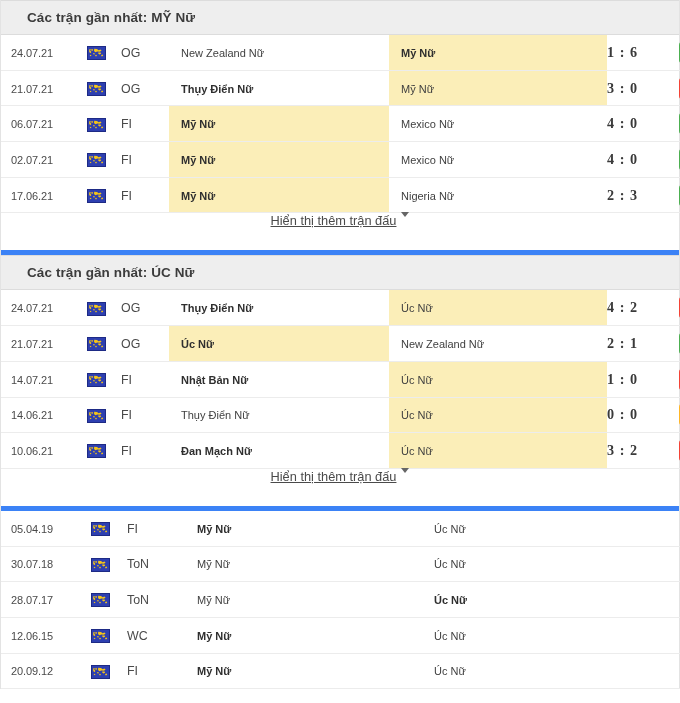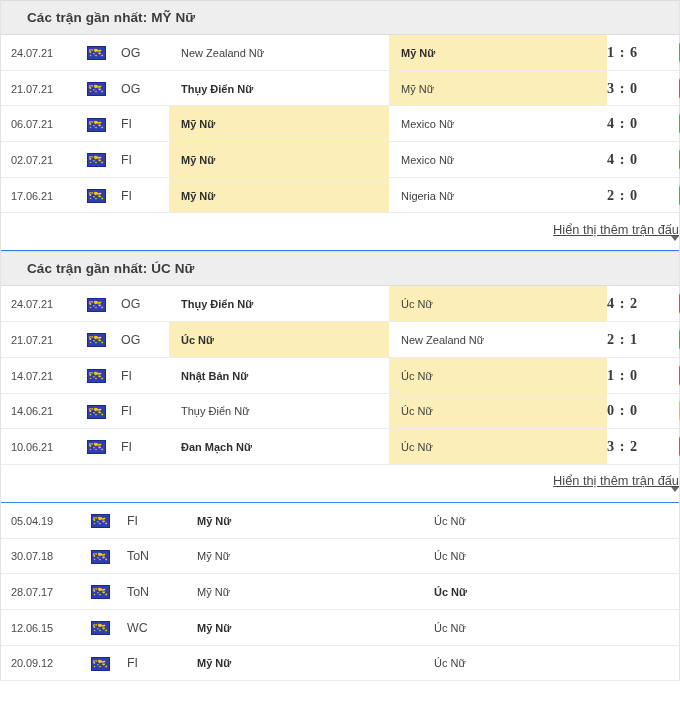--- a/index.html
+++ b/index.html
@@ -129,25 +129,24 @@
     font-family: "Liberation Sans", sans-serif;
   }
   .badge-T { background: #4caf50; }
   .badge-B { background: #f44336; }
   .badge-H { background: #ffb626; }
 
   
   .show-more {
     height: 37px;
     display: flex;
-    align-items: flex-end;
+    align-items: flex-start;
     justify-content: center;
-    border-bottom: 1px solid #3b82f6;
+    border-bottom: 5px solid #3b82f6;
     background: #ffffff;
-    flex-direction: column;
   }
   .show-more-link {
     font-size: 12.8px;
     color: #4a4a4a;
     text-decoration: underline;
     cursor: pointer;
     white-space: nowrap;
   }
   .caret {
     display: inline-block;
@@ -256,21 +255,21 @@
                   <path d="M6.2 1.8 L9.0 2.0 L10.6 3.2 L12.4 2.6 L13.6 3.6 L12.0 4.8 L9.4 4.4 L7.4 5.2 L6.0 4.0 Z" fill="#f5c518"></path>
                   <path d="M10.2 5.6 L12.6 5.4 L13.2 6.6 L11.6 7.4 L10.4 6.8 Z" fill="#f5c518"></path>
                   <path d="M5.0 6.2 L6.4 6.0 L6.8 7.2 L5.6 7.6 Z" fill="#f5c518"></path>
                   <path d="M13.0 8.0 L14.6 7.6 L15.2 8.8 L13.8 9.4 Z" fill="#f5c518"></path>
                   <path d="M2.0 7.8 L3.4 8.2 L3.0 9.2 L1.8 8.8 Z" fill="#f5c518"></path>
                   <circle cx="8.0" cy="8.6" r="0.8" fill="#f5c518"></circle>
                 </svg></span></td>
             <td class="c-comp"><span class="comp-txt">FI</span></td>
             <td class="c-home hl"><span class="team-txt bold">Mỹ Nữ</span></td>
             <td class="c-away"><span class="team-txt">Nigeria Nữ</span></td>
-            <td class="c-score"><span class="score-txt">2 : 0</span></td>
+            <td class="c-score"><span class="score-txt">2 : 3</span></td>
             <td class="c-badge"><span class="badge badge-T">T</span></td>
           </tr>
         </tbody>
       </table>
       <div class="show-more">
         <a class="show-more-link"><span>Hiển thị thêm trận đấu</span></a>
         <span class="caret"></span>
       </div>
     </div>
     <div class="section">

